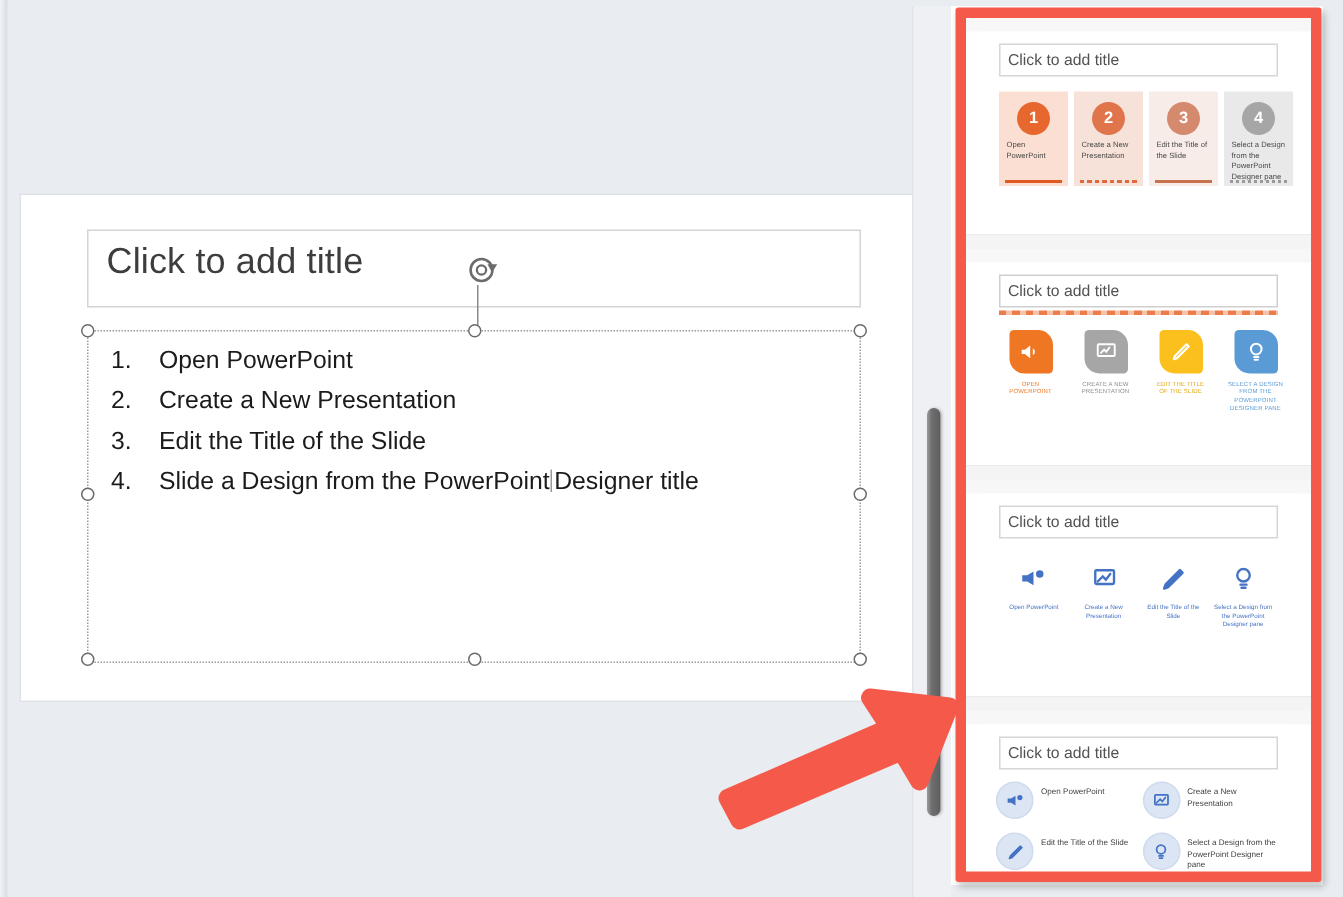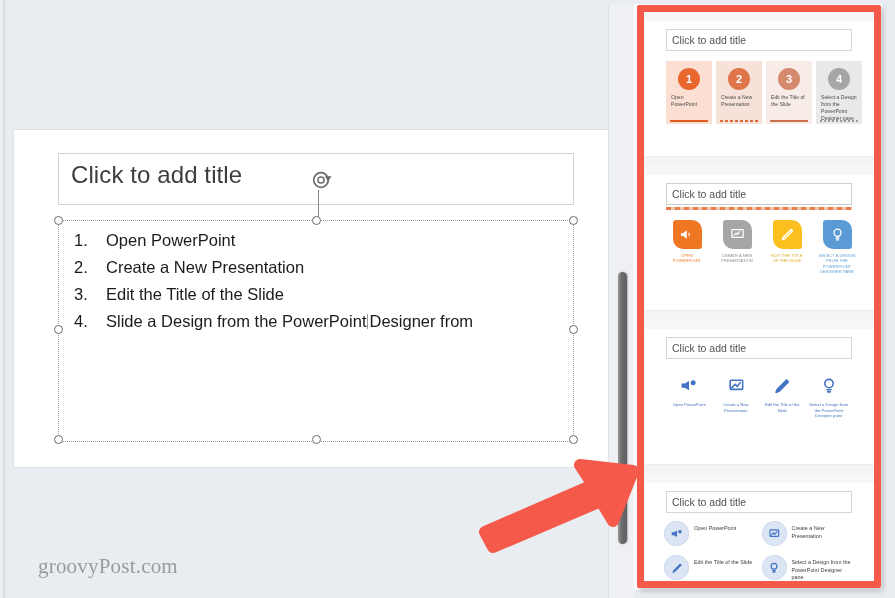--- a/index.html
+++ b/index.html
@@ -273,36 +273,35 @@
           <li>
             <span class="num">2.</span>
             <span>Create a New Presentation</span>
           </li>
           <li>
             <span class="num">3.</span>
             <span>Edit the Title of the Slide</span>
           </li>
           <li>
             <span class="num">4.</span>
-            <span>Slide a Design from the PowerPoint</span><span class="caret"></span><span>Designer from</span>
+            <span>Slide a Design from the PowerPoint</span><span class="caret"></span><span>Designer title</span>
           </li>
         </ol>
 
         <div class="handle" style="left:-5px;  top:-5px;"></div>
         <div class="handle" style="left:253px; top:-5px;"></div>
         <div class="handle" style="left:510px; top:-5px;"></div>
         <div class="handle" style="left:-5px;  top:104px;"></div>
         <div class="handle" style="left:510px; top:104px;"></div>
         <div class="handle" style="left:-5px;  top:214px;"></div>
         <div class="handle" style="left:253px; top:214px;"></div>
         <div class="handle" style="left:510px; top:214px;"></div>
       </div>
     </div>
 
-    <div class="watermark">groovyPost.com</div>
   </div>
 
   <div class="scroll-track">
     <div class="scroll-thumb"></div>
   </div>
 
   <div class="designer-outer"></div>
 
   <div class="designer">
 

